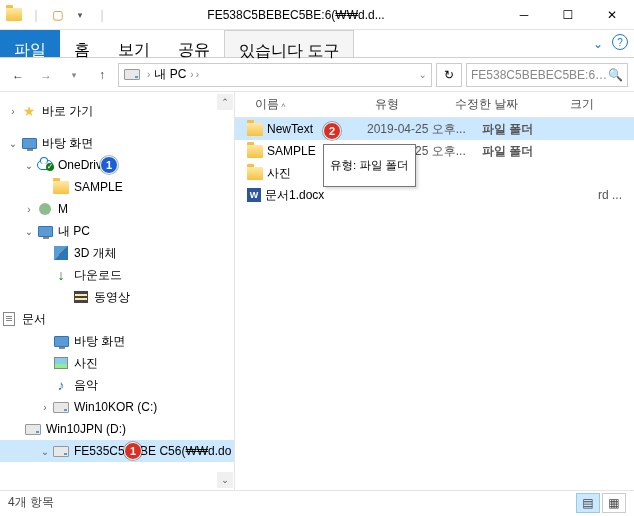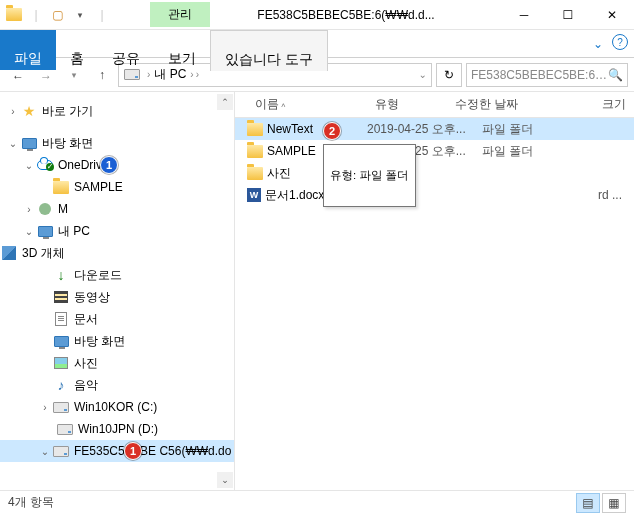--- a/index.html
+++ b/index.html
@@ -7,21 +7,21 @@
 
 .titlebar { height: 30px; display: flex; align-items: center; border-bottom: 1px solid #e5e5e5; }
 .titlebar-left { display: flex; align-items: center; gap: 6px; padding-left: 6px; }
 .qat-icon { width: 16px; height: 16px; display: flex; align-items: center; justify-content: center; }
 .title-tab { background: #c0f0c0; padding: 4px 18px; font-size: 12px; margin-left: 40px; }
 .title-text { flex: 1; text-align: center; padding-right: 20px; font-size: 12px; }
 .sys-buttons { display: flex; }
 .sys-btn { width: 44px; height: 30px; display: flex; align-items: center; justify-content: center; font-size: 12px; }
 
 .ribbon-tabs { height: 28px; display: flex; align-items: stretch; border-bottom: 1px solid #d0d0d0; position: relative; }
-.rtab { padding: 20px 14px; font-size: 14px; cursor: pointer; }
+.rtab { padding: 10px 14px; font-size: 16px; cursor: pointer; }
 .rtab.file { background: #1979ca; color: #fff; }
 .rtab.contextual { background: #f5f5f5; border: 1px solid #d0d0d0; border-bottom: none; }
 .ribbon-help { position: absolute; right: 6px; top: 4px; display: flex; gap: 4px; }
 .help-icon { width: 20px; height: 20px; display: flex; align-items: center; justify-content: center; color: #1979ca; }
 
 .addressbar { height: 34px; display: flex; align-items: center; gap: 4px; padding: 4px 6px; border-bottom: 1px solid #e5e5e5; }
 .nav-btn { width: 24px; height: 24px; display: flex; align-items: center; justify-content: center; color: #888; border-radius: 2px; }
 .nav-btn.active { color: #333; }
 .breadcrumb { flex: 1; border: 1px solid #ccc; height: 24px; display: flex; align-items: center; padding: 0 4px; gap: 2px; }
 .bc-seg { display: flex; align-items: center; gap: 2px; padding: 0 2px; }
@@ -37,31 +37,31 @@
 .expander { width: 14px; text-align: center; color: #666; font-size: 10px; }
 .ti-icon { width: 18px; height: 18px; display: flex; align-items: center; justify-content: center; margin-right: 4px; }
 .nav-scrollbtn { position: absolute; right: 1px; width: 16px; height: 16px; background: #f0f0f0; display: flex; align-items: center; justify-content: center; font-size: 9px; color: #555; }
 
 .content { flex: 1; position: relative; }
 .col-headers { display: flex; height: 26px; align-items: center; border-bottom: 1px solid #e5e5e5; padding-left: 12px; color: #4a4a4a; }
 .col { padding: 0 8px; }
 .col.name { width: 120px; }
 .col.date { width: 115px; }
 .col.type { width: 80px; }
-.col.size { flex: 1; margin-left: 32px; }
+.col.size { flex: 1; }
 .sort-arrow { font-size: 8px; color: #777; margin-left: 2px; }
 
 .file-row { display: flex; align-items: center; height: 22px; padding-left: 12px; }
 .file-row.highlighted { background: #cce8ff; }
 .file-row .fname { width: 120px; display: flex; align-items: center; gap: 4px; }
 .file-row .fdate { width: 115px; color: #555; }
-.file-row .ftype { width: 80px; color: #555; }
+.file-row .ftype { width: 80px; color: #555; font-weight: bold; }
 .file-row .fsize { flex: 1; color: #555; text-align: right; padding-right: 12px; }
 
-.tooltip { position: absolute; top: 52px; left: 88px; background: #fff; border: 1px solid #767676; padding: 22px 6px; font-size: 11.5px; line-height: 1.5; box-shadow: 2px 2px 3px rgba(0,0,0,0.15); }
+.tooltip { position: absolute; top: 52px; left: 88px; background: #fff; border: 1px solid #767676; padding: 12px 6px; font-size: 11.5px; line-height: 1.5; box-shadow: 2px 2px 3px rgba(0,0,0,0.15); }
 
 .annot { position: absolute; width: 18px; height: 18px; border-radius: 50%; color: #fff; font-weight: bold; font-size: 11px; display: flex; align-items: center; justify-content: center; border: 1.5px solid #fff; box-shadow: 0 0 0 1px rgba(0,0,0,0.3); }
 .annot.blue { background: #1a5fd4; }
 .annot.red { background: #d93025; }
 
 .statusbar { height: 24px; border-top: 1px solid #e5e5e5; display: flex; align-items: center; padding: 0 8px; font-size: 12px; color: #444; }
 .status-right { margin-left: auto; display: flex; gap: 2px; }
 .view-btn { width: 24px; height: 20px; border: 1px solid #ccc; display: flex; align-items: center; justify-content: center; }
 .view-btn.active { background: #cce8ff; border-color: #99c9ef; }
 
@@ -91,34 +91,33 @@
 <div class="titlebar">
   <div class="titlebar-left">
     <span class="qat-icon">
         <span class="ic-folder"></span>
       </span>
     <span class="qat-icon" style="color:#ccc">|</span>
     <span class="qat-icon" style="color:#d08a2a">▢</span>
     <span class="qat-icon" style="font-size:9px;color:#555">▾</span>
     <span class="qat-icon" style="color:#ccc">|</span>
   </div>
-  <div class="title-tab">관리</div>
   <div class="title-text">FE538C5BEBEC5BE:6(₩₩d.d...</div>
   <div class="sys-buttons">
     <div class="sys-btn">─</div>
     <div class="sys-btn">☐</div>
     <div class="sys-btn close">✕</div>
   </div>
 </div>
 
 <div class="ribbon-tabs">
   <div class="rtab file">파일</div>
   <div class="rtab">홈</div>
+  <div class="rtab">보기</div>
   <div class="rtab">공유</div>
-  <div class="rtab">보기</div>
   <div class="rtab contextual">있습니다 도구</div>
   <div class="ribbon-help">
     <div class="help-icon">⌄</div>
     <div class="help-icon" style="border:1px solid #1979ca;border-radius:50%;width:16px;height:16px;font-size:10px">?</div>
   </div>
 </div>
 
 <div class="addressbar">
   <div class="nav-btn active">←</div>
   <div class="nav-btn">→</div>
@@ -187,37 +186,37 @@
     </div>
 
     <div class="tree-item" style="padding-left:22px">
       <span class="expander">⌄</span>
       <span class="ti-icon">
           <span class="ic-monitor"></span>
         </span>
       <span>내 PC</span>
     </div>
 
-    <div class="tree-item" style="">
+    <div class="tree-item" style="padding-left:52px">
         <span class="ti-icon">
           <span class="ic-3d"></span>
         </span>
         <span>3D 개체</span>
       </div>
     <div class="tree-item" style="padding-left:52px">
         <span class="ti-icon ic-down">↓</span>
         <span>다운로드</span>
       </div>
-    <div class="tree-item" style="padding-left:52px">
+    <div class="tree-item" style="padding-left:72px">
         <span class="ti-icon">
           <span class="ic-video"></span>
         </span>
         <span>동영상</span>
       </div>
-    <div class="tree-item" style="padding-left:52px">
+    <div class="tree-item" style="">
         <span class="ti-icon">
           <span class="ic-doc"></span>
         </span>
         <span>문서</span>
       </div>
     <div class="tree-item" style="padding-left:52px">
         <span class="ti-icon">
           <span class="ic-monitor"></span>
         </span>
         <span>바탕 화면</span>
@@ -232,21 +231,21 @@
         <span class="ti-icon ic-music">♪</span>
         <span>음악</span>
       </div>
     <div class="tree-item" style="padding-left:38px">
         <span class="expander">›</span>
         <span class="ti-icon">
           <span class="ic-drive"></span>
         </span>
         <span>Win10KOR (C:)</span>
       </div>
-    <div class="tree-item" style="padding-left:56px">
+    <div class="tree-item" style="padding-left:24px">
         <span class="ti-icon">
           <span class="ic-drive"></span>
         </span>
         <span>Win10JPN (D:)</span>
       </div>
     <div class="tree-item selected" style="padding-left:38px;position:relative">
       <span class="expander">⌄</span>
       <span class="ti-icon">
           <span class="ic-drive"></span>
         </span>

